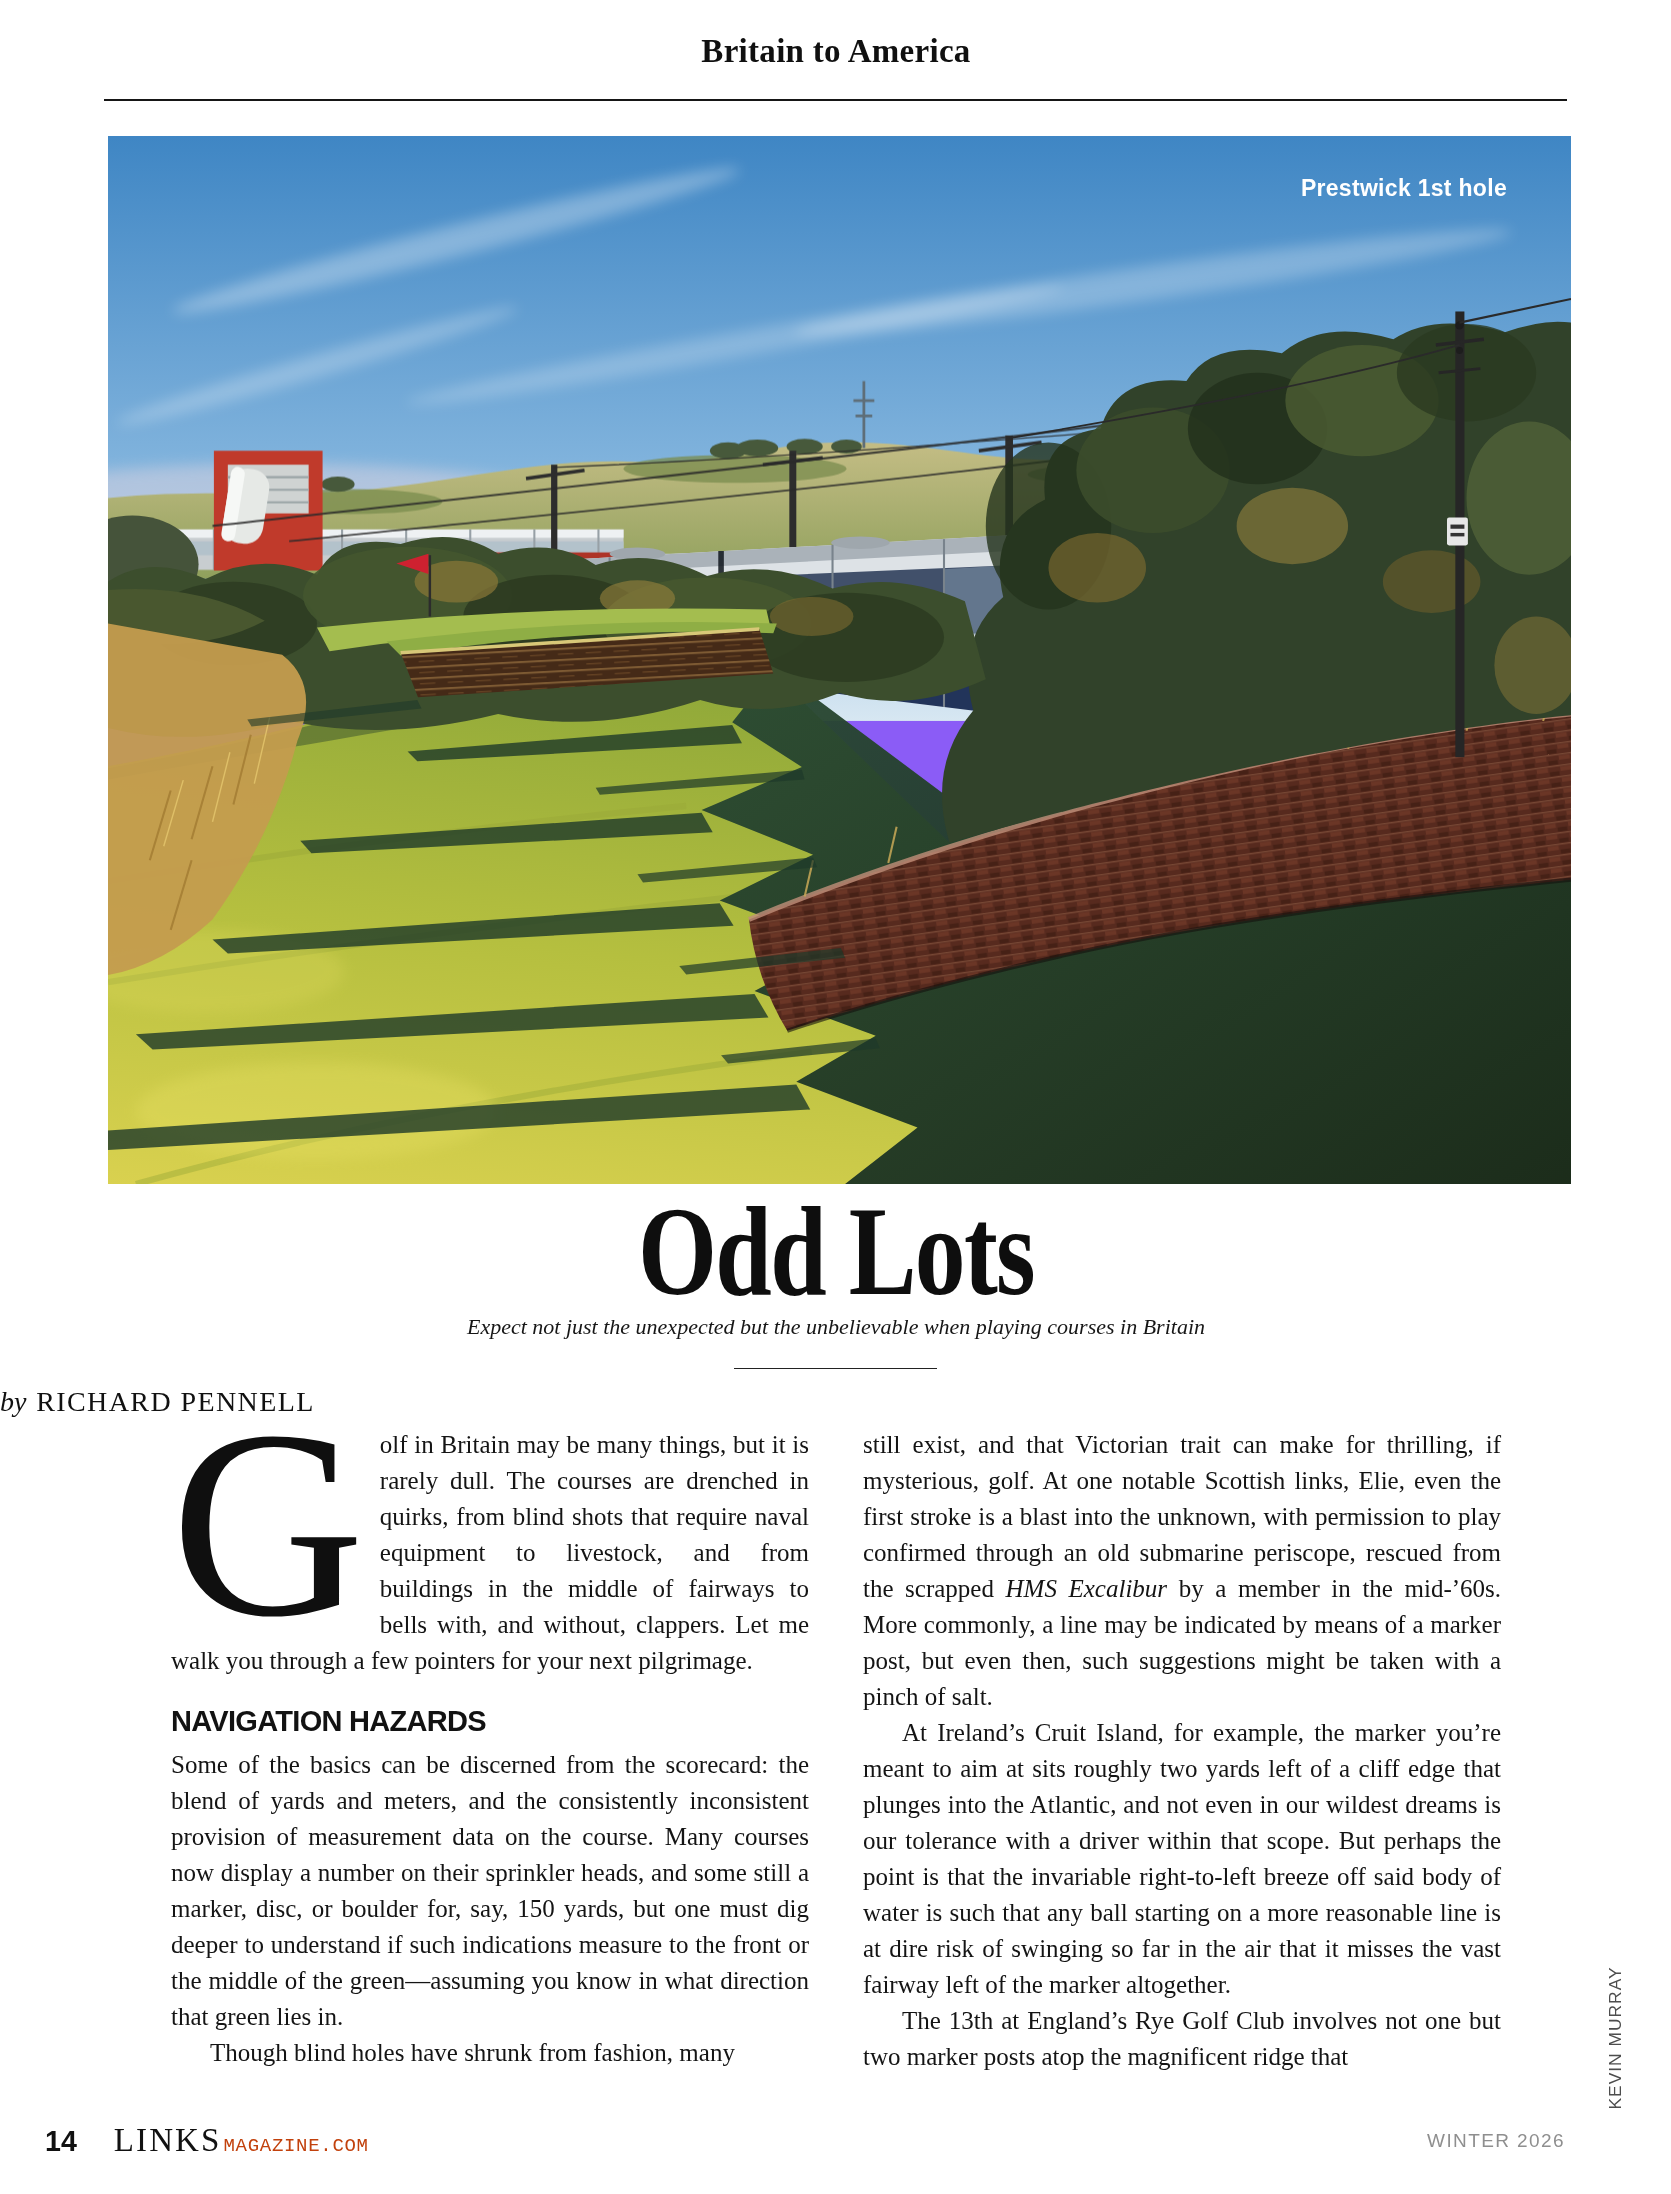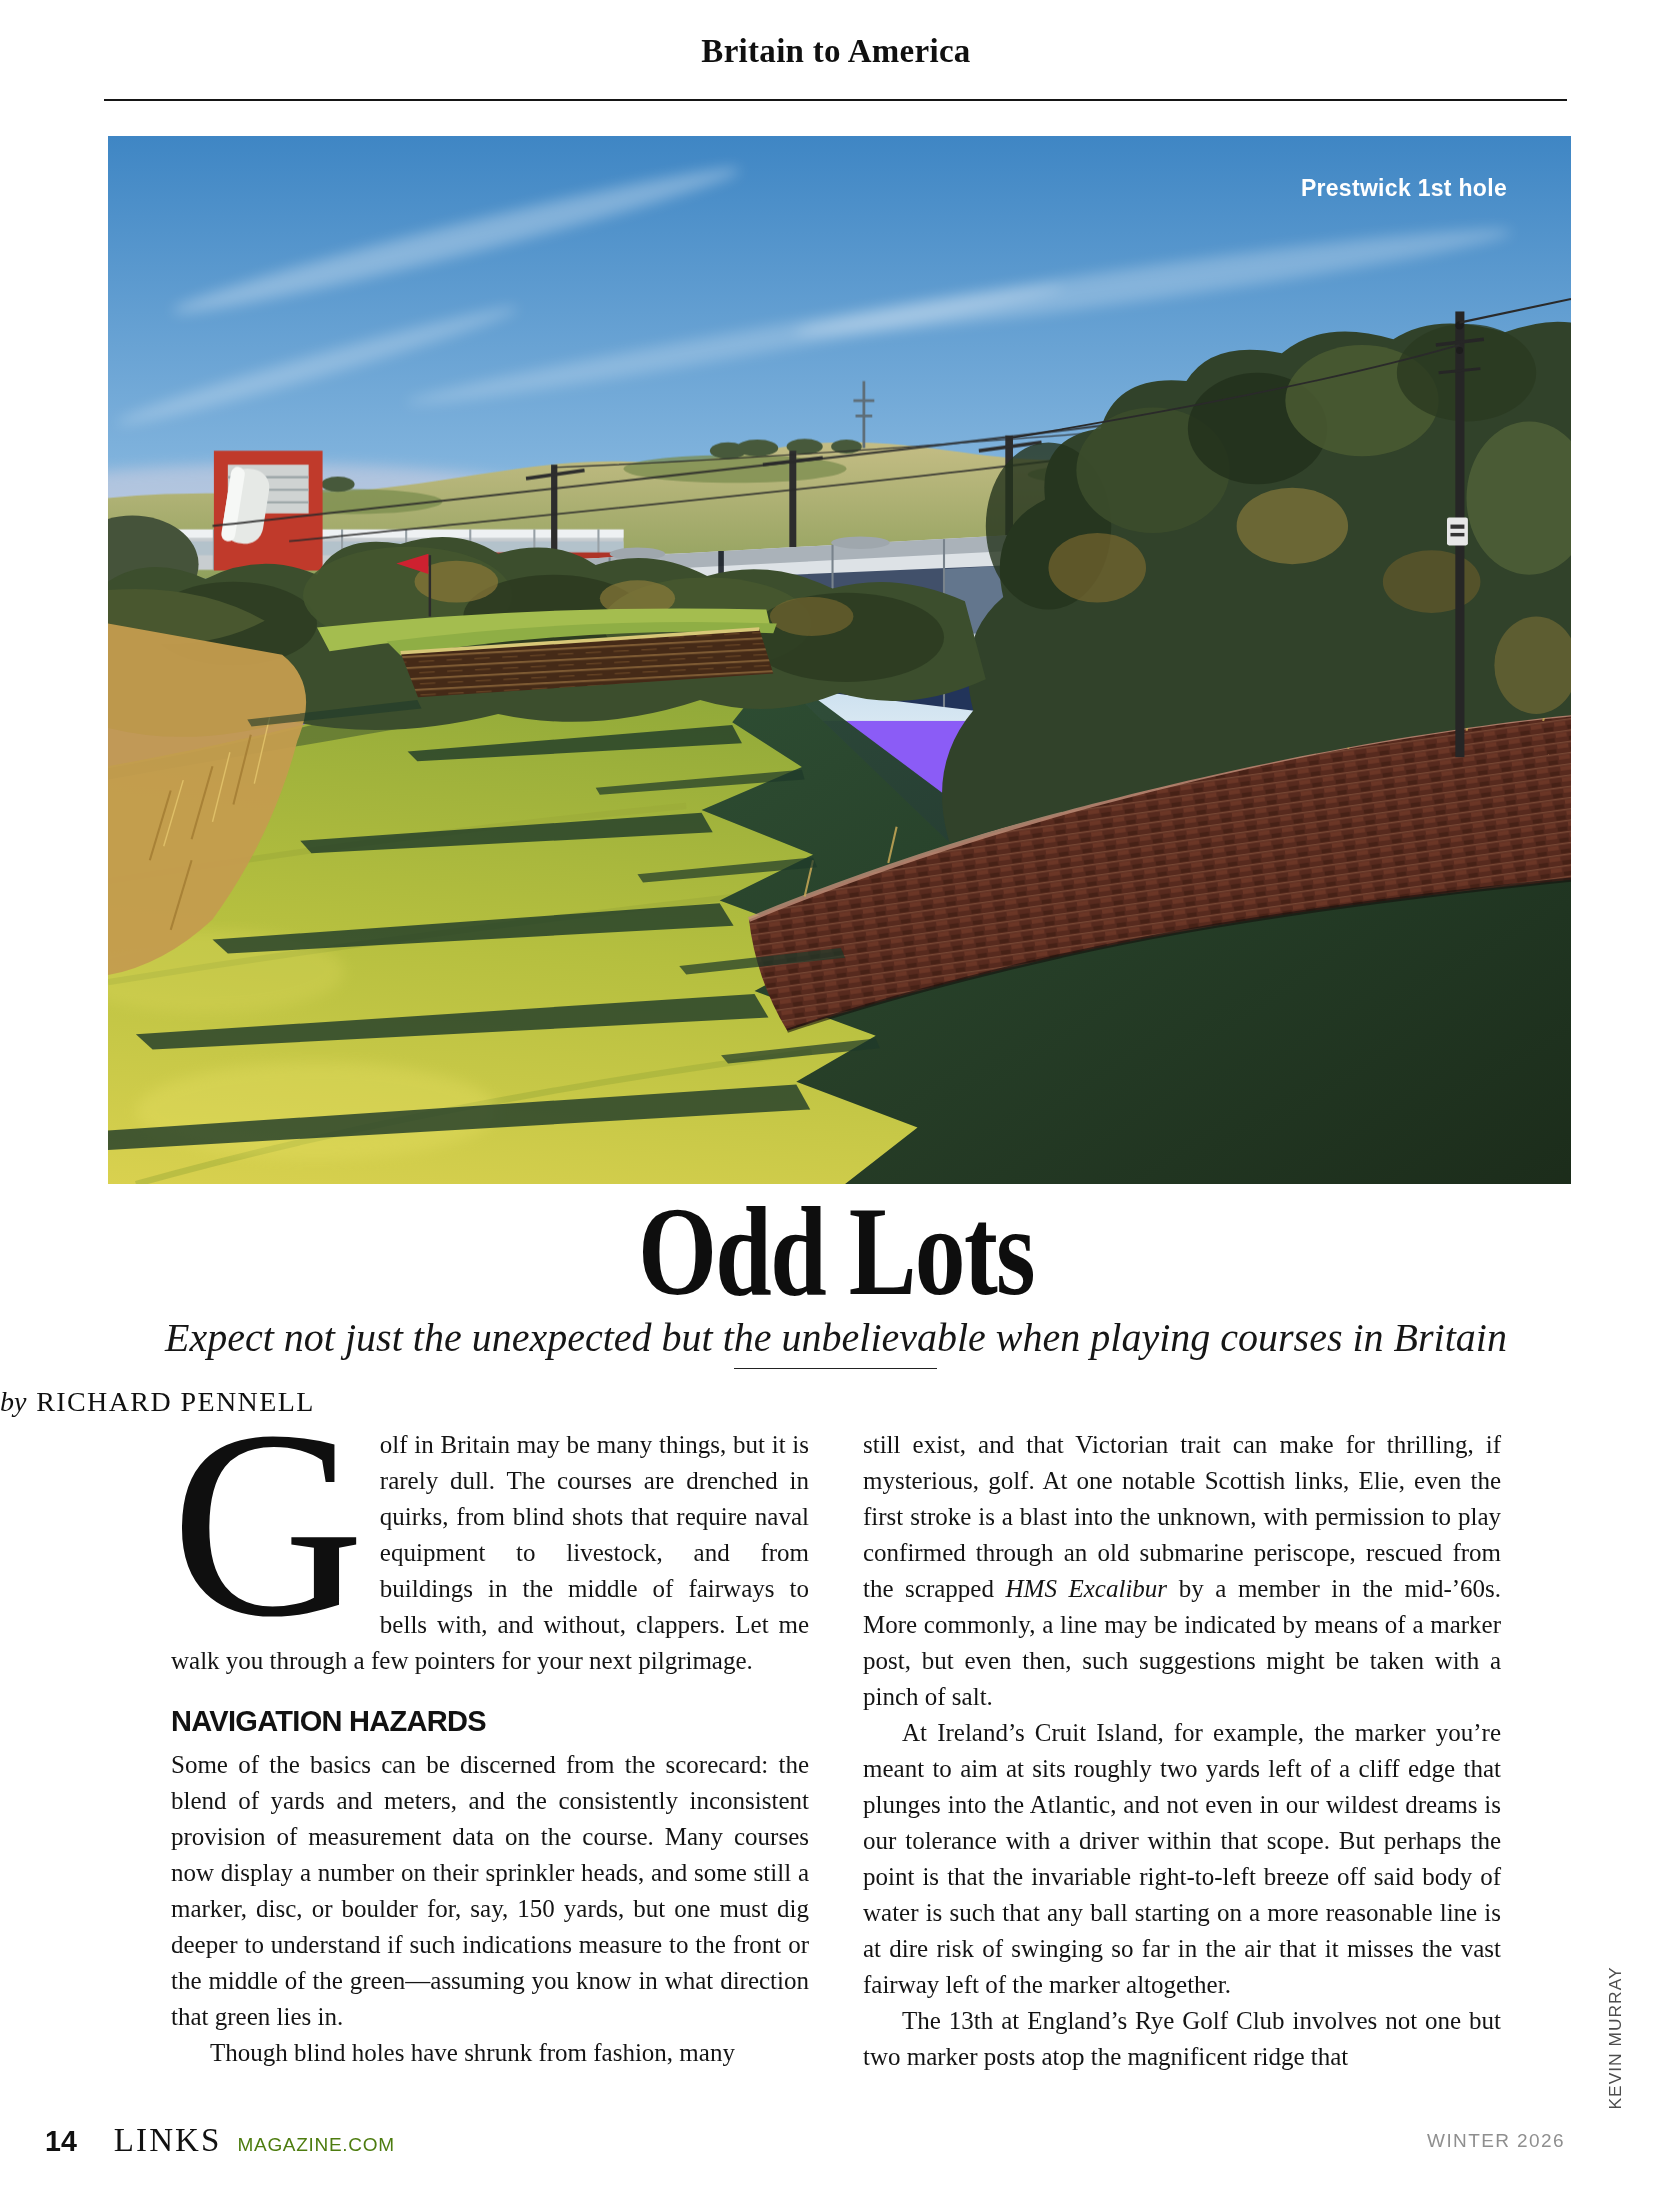--- a/index.html
+++ b/index.html
@@ -13,21 +13,21 @@
   .hero{position:absolute;top:132px;left:104px;width:1463px;height:1048px;margin:4px;
         overflow:hidden;background:#8b5cf6}
   .hero svg{display:block;width:100%;height:100%}
   .photo-caption{position:absolute;top:39px;right:64px;font-family:"Liberation Sans",sans-serif;
         font-weight:700;font-size:23px;color:#ffffff;letter-spacing:0.3px}
 
   .title{position:absolute;top:1188px;left:0;width:100%;margin:0;text-align:center;
         font-size:127px;line-height:1;font-weight:700;letter-spacing:-2.1px;
         transform:scaleX(.8);transform-origin:50% 50%;color:#0e0e0e}
   .deck{position:absolute;top:1314px;left:0;width:100%;text-align:center;font-style:italic;
-        font-size:40px;color:#161616}
+        font-size:22px;color:#161616}
   .deck-rule{position:absolute;top:1368px;left:50%;width:203px;margin-left:-102px;border-top:1.4px solid #222}
   .byline{position:absolute;top:1386px;left:0;width:100%;font-size:28px;color:#111}
   .by{font-style:italic;margin-right:9.8px}
   .author{letter-spacing:1.4px}
 
   .col{position:absolute;top:1427px;width:638px;text-align:justify;font-size:25px;line-height:36px;color:#141414}
   .col-left{left:171px}
   .col-right{left:863px}
   .body-p{margin:0}
   .indent{text-indent:39px}
@@ -36,21 +36,21 @@
         font-size:29px;letter-spacing:-0.7px;color:#121212}
   .ital{font-style:italic}
 
   .credit{position:absolute;top:2038px;left:1615px;transform:translate(-50%,-50%) rotate(-90deg);
         font-family:"Liberation Sans",sans-serif;font-size:17.4px;color:#4d4d4d;letter-spacing:1px;white-space:nowrap}
 
   .footer-left{position:absolute;top:2122px;left:45px;display:flex;align-items:baseline;gap:37px}
   .pageno{font-family:"Liberation Sans",sans-serif;font-weight:700;font-size:28.6px;color:#111}
   .brand{display:flex;align-items:baseline}
   .brand-main{font-size:33px;letter-spacing:2.1px;color:#111}
-  .brand-suffix{font-family:Liberation Sans, sans-serif;font-size:19px;letter-spacing:0.7px;margin-left:16px;color:#4d7c0f}
+  .brand-suffix{font-family:Liberation Mono, monospace;font-size:19px;letter-spacing:0.7px;margin-left:2px;color:#c2410c}
   .footer-right{position:absolute;top:2130px;right:107px;font-family:"Liberation Sans",sans-serif;
         font-size:19px;color:#8f8f8f;letter-spacing:1.4px}
 </style>
 </head>
 <body>
 
 <div class="page">
 
   <div class="kicker">Britain to America</div>
   <div class="kicker-rule"></div>

